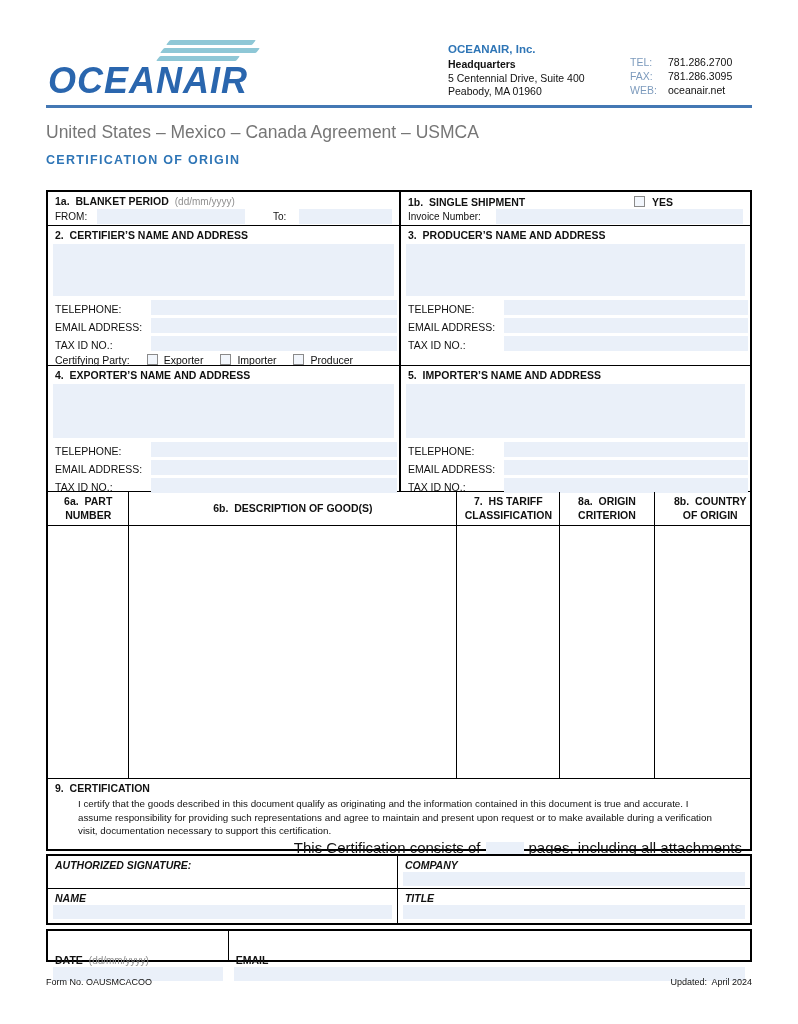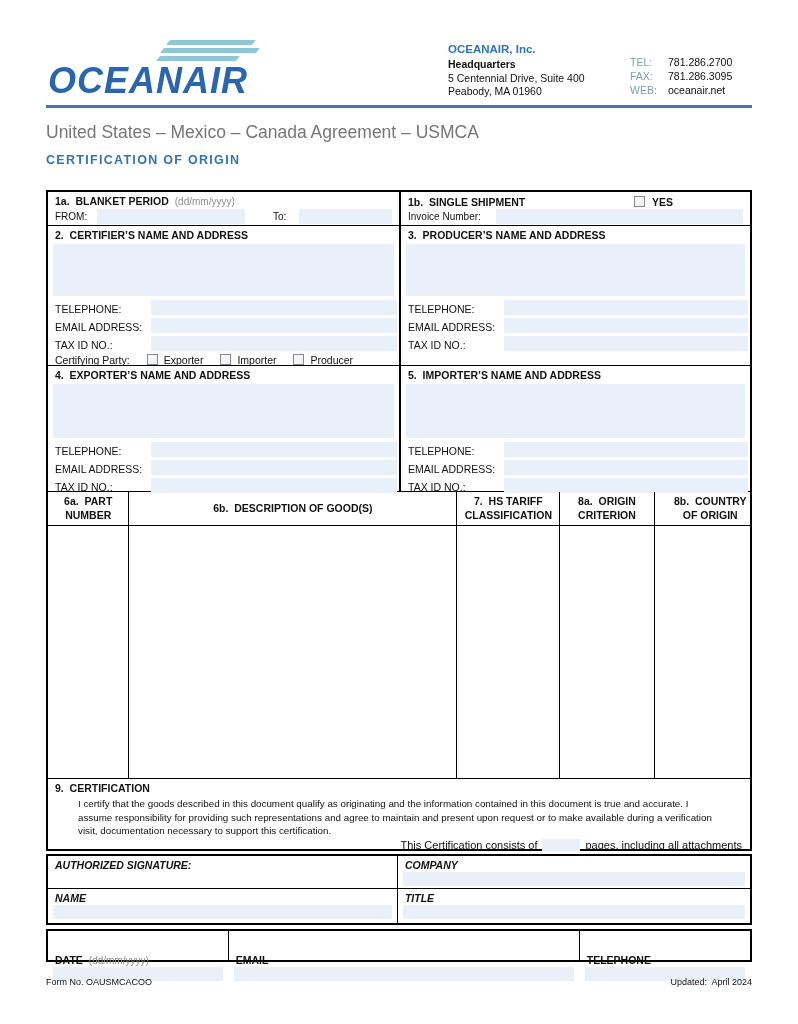--- a/index.html
+++ b/index.html
@@ -68,21 +68,21 @@
   .gh { height: 34px; border-bottom: 1px solid #000; }
   .gb { height: 253px; border-bottom: 1px solid #000; }
   .gcol { border-right: 1px solid #000; display: flex; flex-direction: column; align-items: center; justify-content: center; text-align: center; font-size: 10.5px; font-weight: bold; line-height: 1.3; }
   .gcol:last-child { border-right: none; }
   .c1 { width: 11.6%; } .c2 { width: 46.7%; } .c3 { width: 14.7%; } .c4 { width: 13.4%; } .c5 { flex: 1; padding-left: 16px; }
   .gb .gcol { font-weight: normal; }
 
   
   .s9 { height: 70px; }
   .s9-para { padding: 2px 32px 0 30px; font-size: 9.8px; line-height: 1.4; }
-  .consists { display: flex; justify-content: flex-end; align-items: center; gap: 5px; padding-right: 8px; font-size: 11px; margin-top: 1px; }
+  .consists { display: flex; justify-content: flex-end; align-items: center; gap: 5px; padding-right: 8px; font-size: 15px; margin-top: 1px; }
   .consists .fld { width: 38px; height: 12px; }
 
   
   .sig { border: 2px solid #000; margin-top: 3px; font-style: italic; }
   .sig-rowA { height: 33px; border-bottom: 1px solid #000; display: flex; }
   .sig-rowB { height: 34px; display: flex; }
   .sig-l { width: 49.7%; }
   .sig-r { flex: 1; border-left: 1px solid #000; }
   .sig-cell-label { padding: 3px 7px 0 7px; height: 15px; }
   .sig-fld { margin: 1px 5px 0 5px; background: #eaf0f9; height: 14px; }
@@ -317,26 +317,20 @@
           <span class="hint" style="margin-left:6px;">(dd/mm/yyyy)</span>
         </div>
         <div class="sig-fld"></div>
       </div>
       <div class="rc2">
         <div class="rc-label">
           <span class="lbl-b">EMAIL</span>
         </div>
         <div class="sig-fld"></div>
       </div>
-      <div class="rc3">
-        <div class="rc-label">
-          <span class="lbl-b">TELEPHONE</span>
-        </div>
-        <div class="sig-fld"></div>
-      </div>
     </div>
 
     <div class="footer">
       <span>Form No. OAUSMCACOO</span>
       <span>Updated:&nbsp; April 2024</span>
     </div>
 
   </div>
 </div>
 

